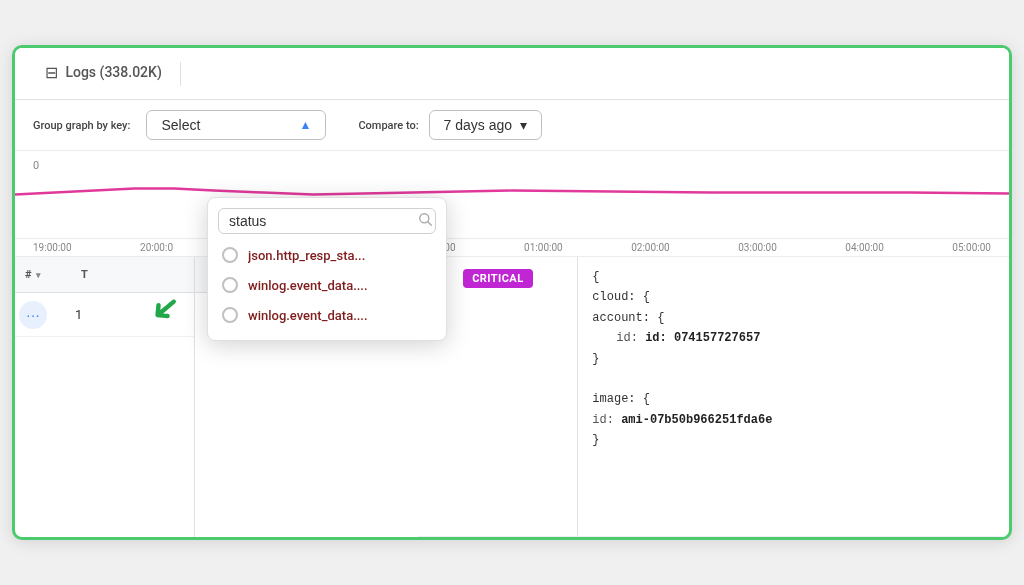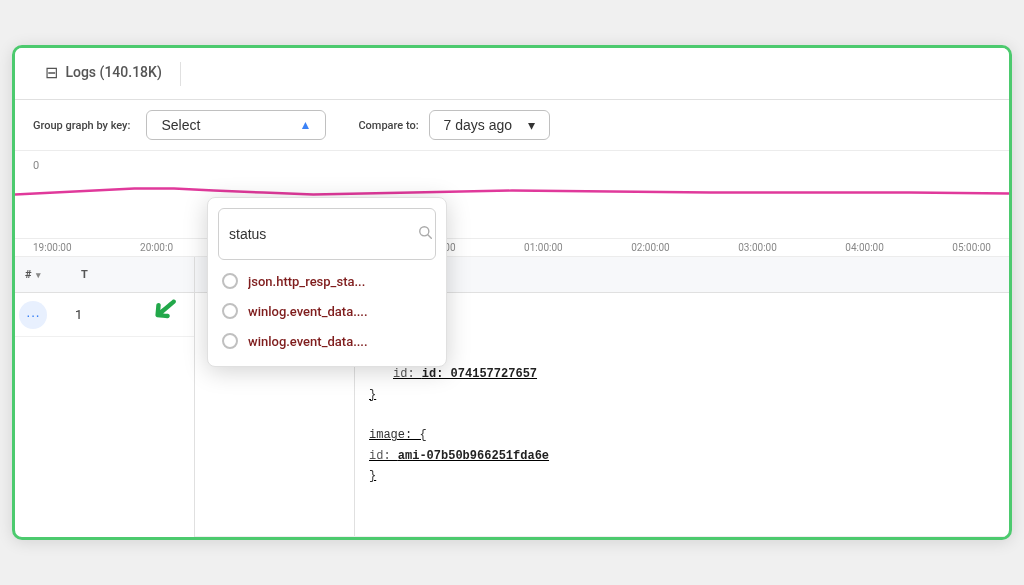--- a/index.html
+++ b/index.html
@@ -90,21 +90,21 @@
     }
     .compare-section {
       display: flex;
       align-items: center;
       gap: 10px;
       margin-left: 16px;
     }
     .compare-btn {
       display: flex;
       align-items: center;
-      gap: 16px;
+      gap: 8px;
       background: #fff;
       border: 1.5px solid #c0c0c0;
       border-radius: 6px;
       padding: 6px 14px;
       font-size: 14px;
       color: #333;
       cursor: pointer;
     }
     
     .graph-area {
@@ -198,23 +198,22 @@
       align-items: center;
       justify-content: center;
       color: #3b82f6;
       font-size: 14px;
       cursor: pointer;
       border: none;
     }
     .table-right {
       flex: 1;
       display: flex;
-      flex-direction: column;
+      flex-direction: row;
       overflow: hidden;
-      text-decoration: underline;
     }
     .table-right-header {
       display: flex;
       background: #f7f8fa;
       border-bottom: 1px solid #e0e0e0;
       height: 36px;
     }
     .th-severity {
       width: 160px;
       display: flex;
@@ -283,21 +282,21 @@
       border: 1px solid #e0e0e0;
       z-index: 100;
       padding: 10px 0;
     }
     .dropdown-search {
       margin: 0 10px 6px 10px;
       display: flex;
       align-items: center;
       border: 1.5px solid #d0d0d0;
       border-radius: 6px;
-      padding: 16px 10px;
+      padding: 3px 10px;
       gap: 8px;
     }
     .dropdown-search input {
       border: none;
       outline: none;
       font-size: 14px;
       color: #333;
       flex: 1;
       background: transparent;
     }
@@ -355,21 +354,21 @@
     }
   </style>
 </head>
 <body>
 
 <div class="main-container">
 
   <div class="tab-bar">
     <div class="tab-item">
       <span class="tab-icon">⊟</span>
-      <span>Logs (140.18K)</span>
+      <span>Logs (338.02K)</span>
     </div>
     <div class="tab-divider"></div>
   </div>
 
   <div class="toolbar toolbar-wrapper">
     <span class="toolbar-label">Group graph by key:</span>
     <button class="select-btn">
       <span>Select</span>
       <span class="arrow-up">▲</span>
     </button>

